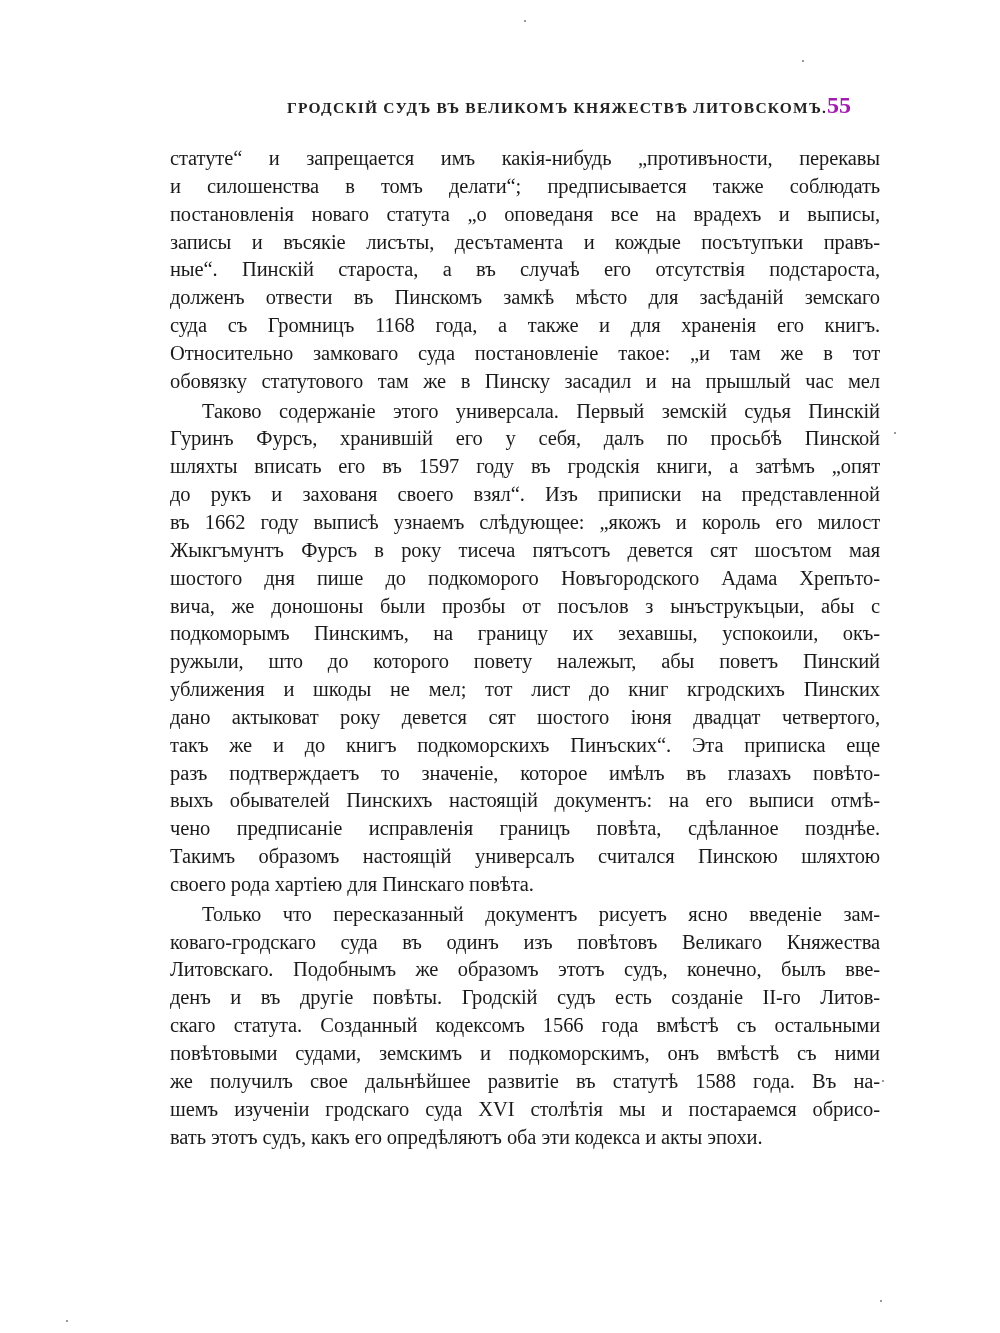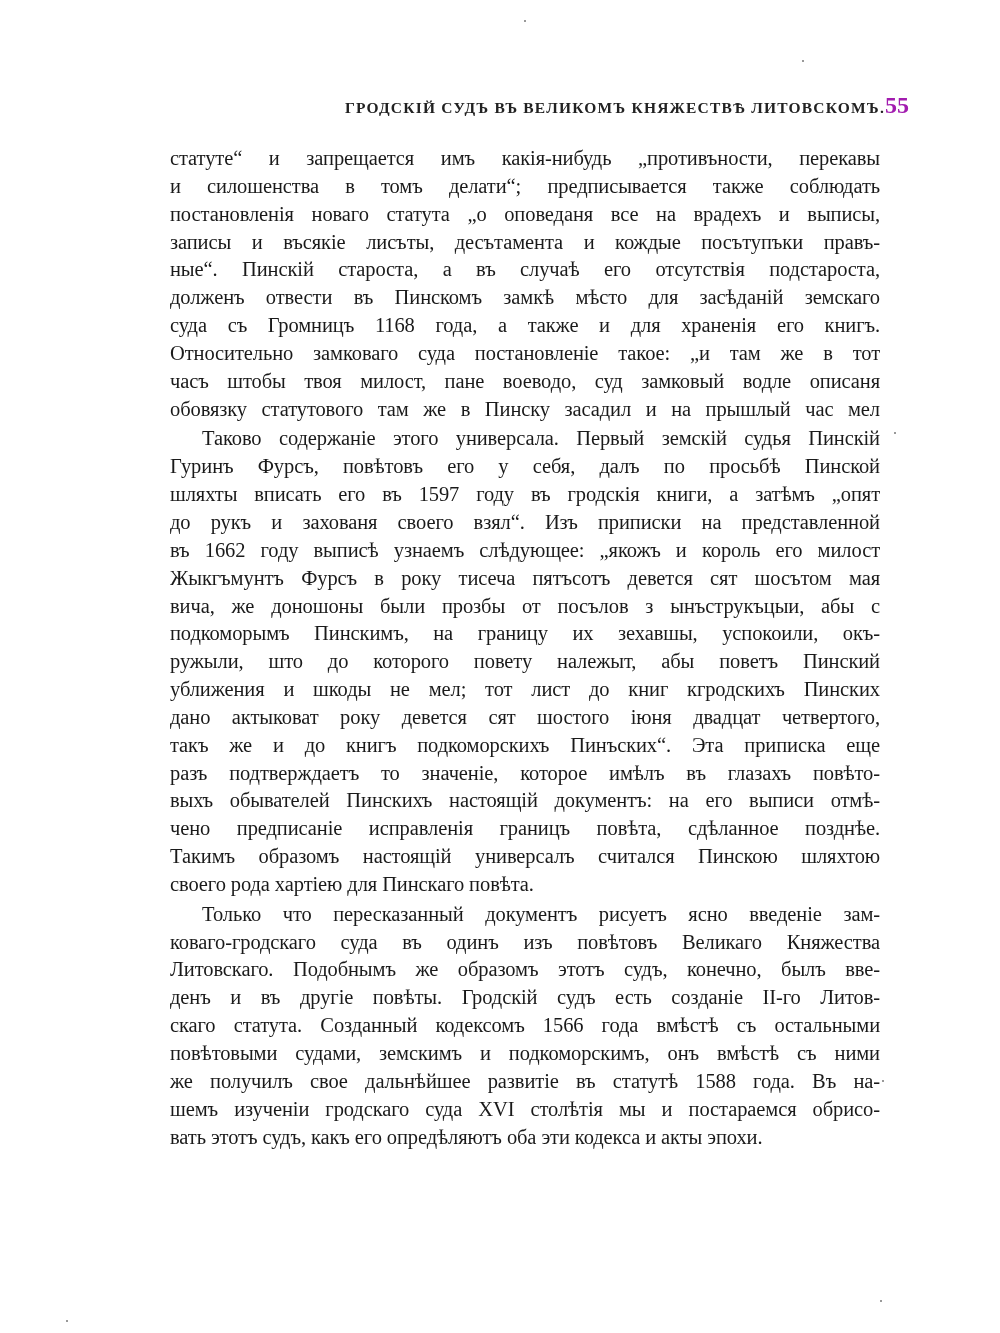--- a/index.html
+++ b/index.html
@@ -4,21 +4,21 @@
 <style>
   html, body { margin: 0; padding: 0; background: #ffffff; }
   body {
     width: 1000px; height: 1333px; position: relative; overflow: hidden;
     font-family: "DejaVu Serif", "Liberation Serif", serif;
     color: #1a1a1a;
   }
   .page { position: absolute; left: 0; top: 0; width: 1000px; height: 1333px; }
   .header {
     position: absolute; left: 258px; top: 92px; width: 622px; height: 26px;
-    display: flex; justify-content: flex-end; align-items: baseline; margin-left: 29px;
+    display: flex; justify-content: center; align-items: baseline;
   }
   .running-title {
     font-family: "Liberation Serif", serif;
     font-size: 15.5px; letter-spacing: 1.2px; text-transform: uppercase;
     font-weight: bold; color: #222;
   }
   .page-number {
     font-family: "Liberation Serif", serif;
     font-size: 24px; font-weight: bold; color: #a21caf;
   }
@@ -49,31 +49,31 @@
   <div class="body" id="body">
       <div>
         <span class="line">статуте“ и запрещается имъ какія-нибудь „противъности, перекавы</span>
         <span class="line">и силошенства в томъ делати“; предписывается также соблюдать</span>
         <span class="line">постановленія новаго статута „о оповеданя все на врадехъ и выписы,</span>
         <span class="line">записы и въсякіе лисъты, десътамента и кождые посътупъки правъ-</span>
         <span class="line">ные“. Пинскій староста, а въ случаѣ его отсутствія подстароста,</span>
         <span class="line">долженъ отвести въ Пинскомъ замкѣ мѣсто для засѣданій земскаго</span>
         <span class="line">суда съ Громницъ 1168 года, а также и для храненія его книгъ.</span>
         <span class="line">Относительно замковаго суда постановленіе такое: „и там же в тот</span>
-        <span class="line">часъ штобы твоя милост, пане воеводо, суд замковый водле описаня</span>
         <span class="line">обовязку статутового там же в Пинску засадил и на прышлый час мел</span>
       </div>
       <div class="para-gap"></div>
       <div>
         <span class="line indent">Таково содержаніе этого универсала. Первый земскій судья Пинскій</span>
-        <span class="line">Гуринъ Фурсъ, повѣтовъ его у себя, далъ по просьбѣ Пинской</span>
+        <span class="line">Гуринъ Фурсъ, хранившій его у себя, далъ по просьбѣ Пинской</span>
         <span class="line">шляхты вписать его въ 1597 году въ гродскія книги, а затѣмъ „опят</span>
         <span class="line">до рукъ и захованя своего взял“. Изъ приписки на представленной</span>
         <span class="line">въ 1662 году выписѣ узнаемъ слѣдующее: „якожъ и король его милост</span>
         <span class="line">Жыкгъмунтъ Фурсъ в року тисеча пятъсотъ девется сят шосътом мая</span>
+        <span class="line">шостого дня пише до подкоморого Новъгородского Адама Хрепъто-</span>
         <span class="line">вича, же доношоны были прозбы от посълов з ынъструкъцыи, абы с</span>
         <span class="line">подкоморымъ Пинскимъ, на границу их зехавшы, успокоили, окъ-</span>
         <span class="line">ружыли, што до которого повету належыт, абы поветъ Пинский</span>
         <span class="line">уближения и шкоды не мел; тот лист до книг кгродскихъ Пинских</span>
         <span class="line">дано актыковат року девется сят шостого іюня двадцат четвертого,</span>
         <span class="line">такъ же и до книгъ подкоморскихъ Пинъских“. Эта приписка еще</span>
         <span class="line">разъ подтверждаетъ то значеніе, которое имѣлъ въ глазахъ повѣто-</span>
         <span class="line">выхъ обывателей Пинскихъ настоящій документъ: на его выписи отмѣ-</span>
         <span class="line">чено предписаніе исправленія границъ повѣта, сдѣланное позднѣе.</span>
         <span class="line">Такимъ образомъ настоящій универсалъ считался Пинскою шляхтою</span>

